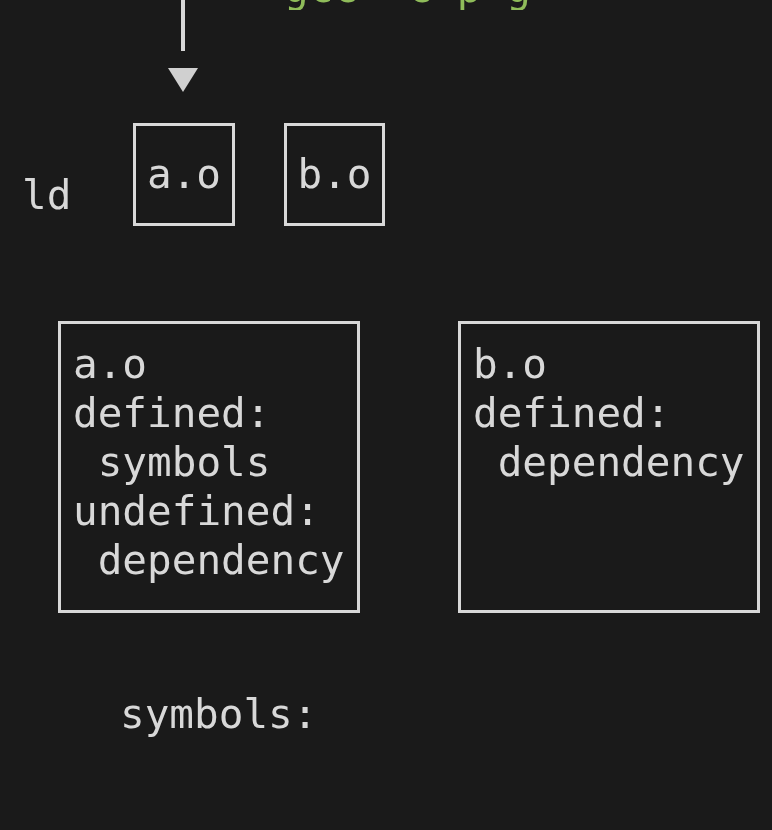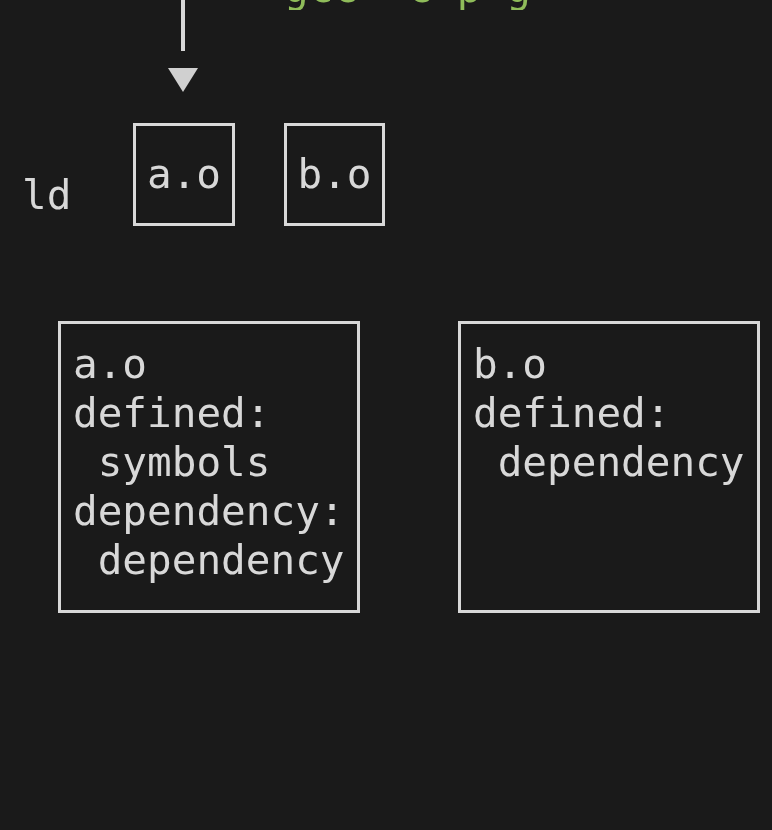--- a/index.html
+++ b/index.html
@@ -163,26 +163,27 @@
     <span class="obj-label">a.o</span>
   </div>
   <div class="obj-box" id="obj-box-b">
     <span class="obj-label">b.o</span>
   </div>
 
   <div class="detail-box" id="detail-box-a">
     <div class="detail-line">a.o</div>
     <div class="detail-line">defined:</div>
     <div class="detail-line"> symbols</div>
-    <div class="detail-line">dependency:</div>
+    <div class="detail-line">undefined:</div>
     <div class="detail-line"> dependency</div>
   </div>
 
   <div class="detail-box" id="detail-box-b">
     <div class="detail-line">b.o</div>
     <div class="detail-line">defined:</div>
     <div class="detail-line"> dependency</div>
     <div class="detail-line"></div>
     <div class="detail-line"></div>
   </div>
 
+  <div class="caption">symbols:</div>
 
 </div>
 
 </body></html>

